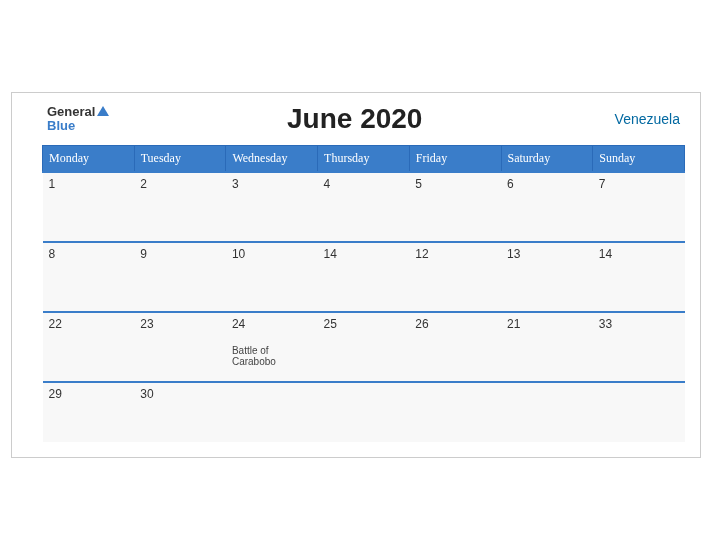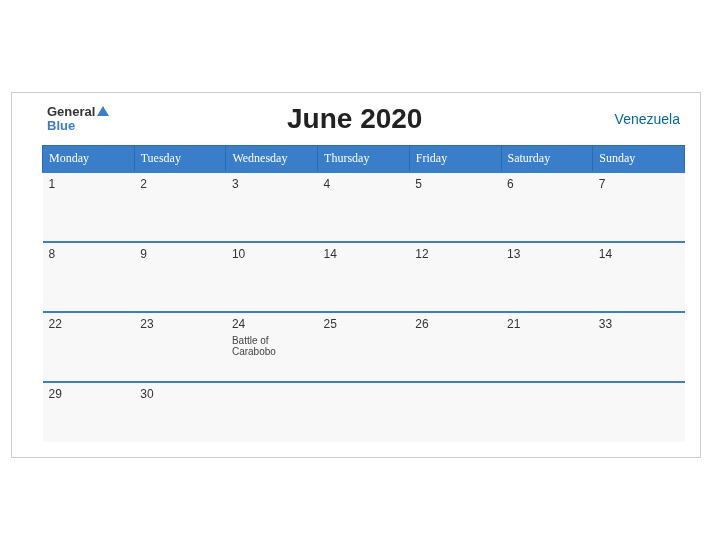--- a/index.html
+++ b/index.html
@@ -95,21 +95,21 @@
       height: 60px;
     }
     .day-number {
       font-size: 12px;
       color: #333;
       display: block;
     }
     .event-text {
       font-size: 10px;
       color: #444;
-      margin-top: 4px;
+      margin-top: 14px;
       display: block;
     }
     .logo-row {
       display: flex;
       align-items: center;
       gap: 0;
     }
   </style>
 </head>
 <body>

